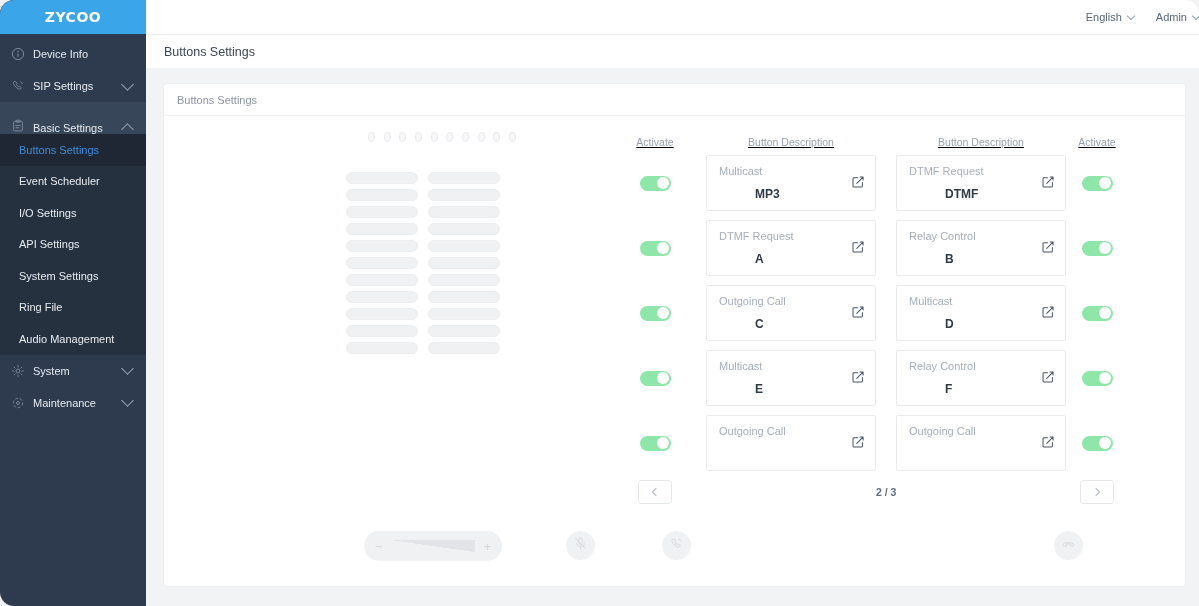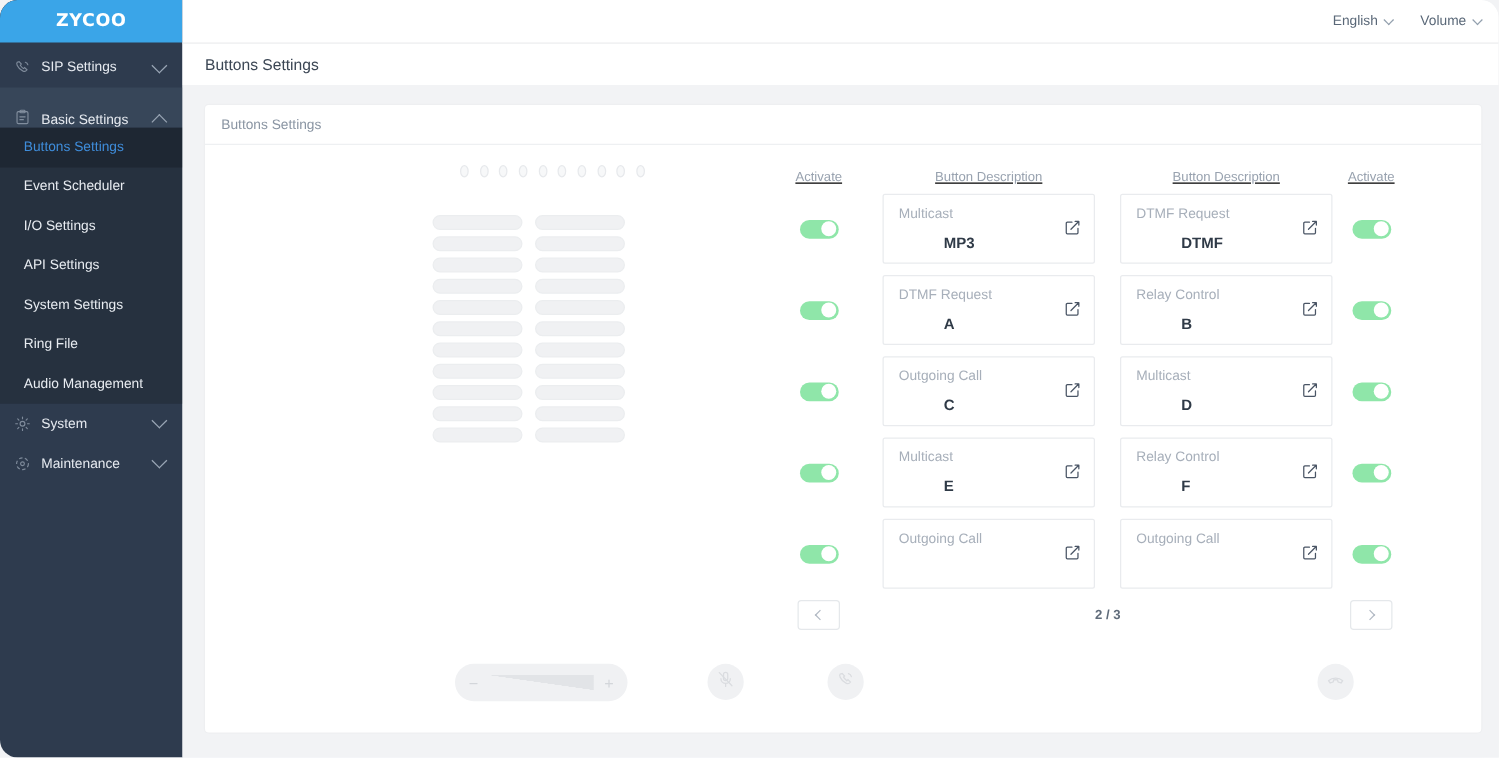--- a/index.html
+++ b/index.html
@@ -97,21 +97,20 @@
     border-top-right-radius: 14px;
     border-bottom-right-radius: 14px;
     overflow: hidden;
   }
   .topbar {
     height: 34px;
     background: #ffffff;
     display: flex;
     align-items: center;
     justify-content: flex-end;
-    padding-right: 14px;
     border-top-right-radius: 14px;
   }
   .top-item {
     display: flex; align-items: center;
     color: #5a6878;
     font-size: 11px;
     margin-left: 22px;
     cursor: pointer;
   }
   .top-chev {
@@ -329,20 +328,30 @@
 
 <div class="app">
 
   <aside class="sidebar">
     <div class="logo-bar">
       <span class="logo-text">ZYCOO</span>
     </div>
 
     <nav class="nav">
 
+      <div class="nav-group-head">
+        <span class="nav-ico">
+          <svg width="14" height="14" viewBox="0 0 16 16">
+              <circle cx="8" cy="8" r="6.4" fill="none" stroke="#9aa6b5" stroke-width="1.1"></circle>
+              <circle cx="8" cy="5.1" r="0.85" fill="#9aa6b5"></circle>
+              <rect x="7.4" y="7" width="1.2" height="4.3" rx="0.6" fill="#9aa6b5"></rect>
+            </svg>
+        </span>
+        <span class="nav-label">Device Info</span>
+      </div>
 
       <div class="nav-group-head">
         <span class="nav-ico">
           <svg width="14" height="14" viewBox="0 0 16 16">
               <path d="M3.2 3.2c-.6.6-.6 1.7 0 2.9.9 1.9 3 4.1 5 5 1.2.6 2.3.6 2.9 0l1-1-2.2-2-1 .9C7.8 8.2 6.6 7 6 5.9l.9-1-2-2.2z" fill="none" stroke="#9aa6b5" stroke-width="1.05"></path>
               <path d="M10.6 3.2c1.2.3 2 1.1 2.3 2.3" fill="none" stroke="#9aa6b5" stroke-width="1.05" stroke-linecap="round"></path>
             </svg>
         </span>
         <span class="nav-label">SIP Settings</span>
         <span class="chev"></span>
@@ -410,21 +419,21 @@
   </aside>
 
   <section class="main">
 
     <header class="topbar">
       <div class="top-item">
         <span>English</span>
         <span class="top-chev"></span>
       </div>
       <div class="top-item">
-        <span>Volume</span>
+        <span>Admin</span>
         <span class="top-chev"></span>
       </div>
     </header>
 
     <div class="pagehead">
       <span class="pagehead-title">Buttons Settings</span>
     </div>
 
     <div class="content-wrap">
       <div class="panel">

